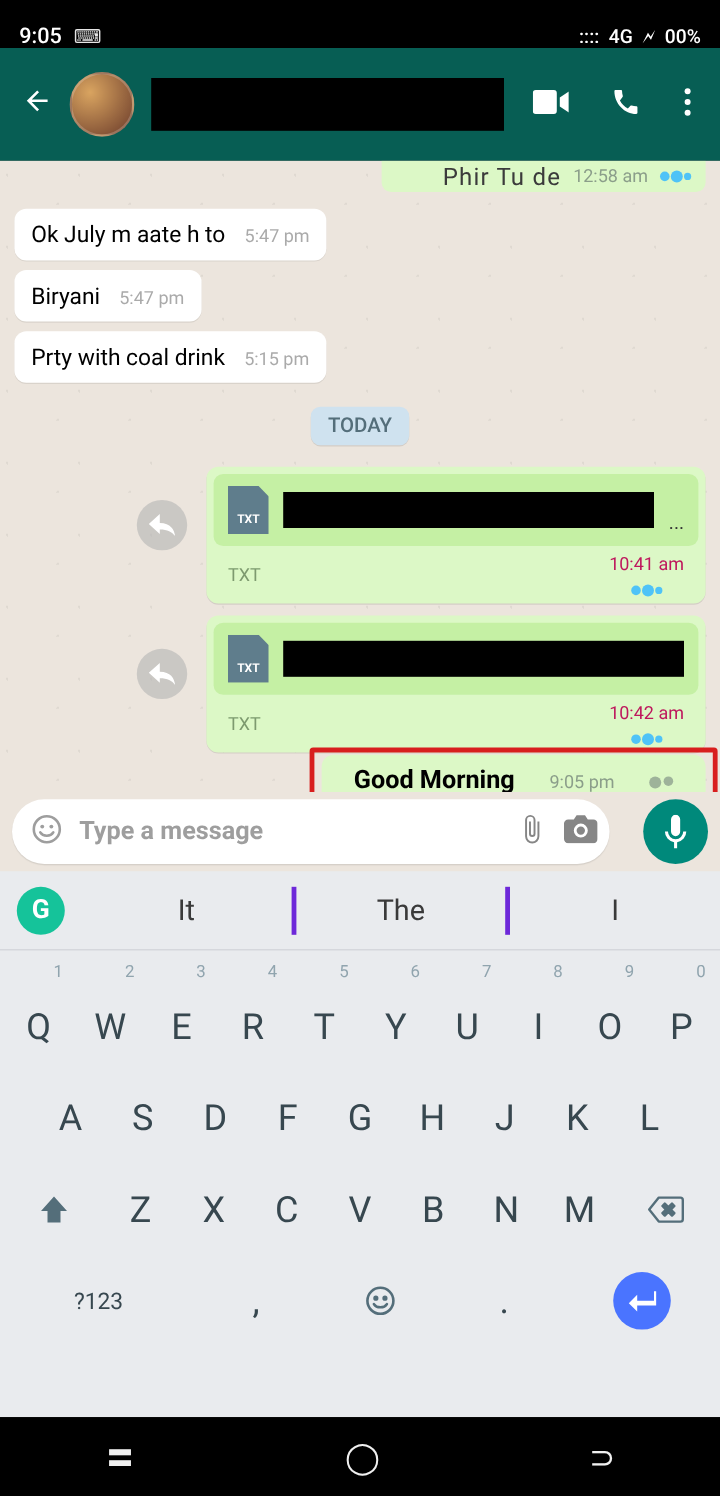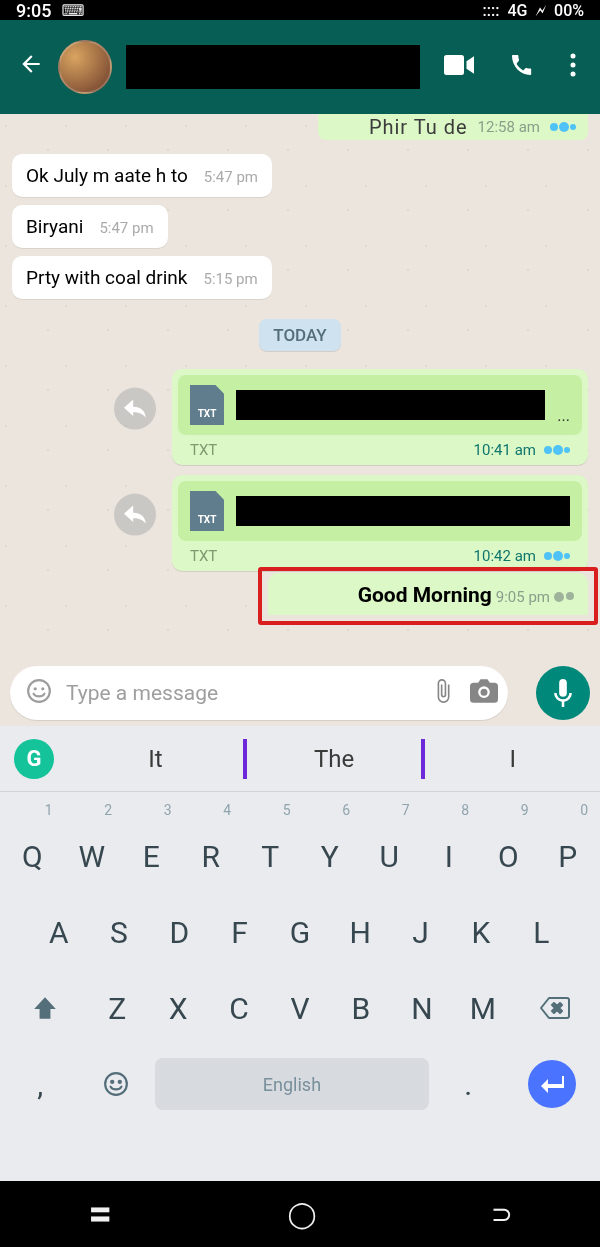--- a/index.html
+++ b/index.html
@@ -1,19 +1,19 @@
 <!DOCTYPE html>
 <html><head>
 <meta charset="utf-8">
 <style>
   * { box-sizing: border-box; margin: 0; padding: 0; font-family: Roboto, Arial, sans-serif; }
   body { width: 600px; height: 1247px; background: #000; overflow: hidden; position: relative; }
 
   
-  .status-bar { height: 20px; background: #000; color: #fff; display: flex; align-items: center; justify-content: space-between; padding: 0 16px; font-size: 18px; font-weight: 500; }
+  .status-bar { height: 20px; background: #000; color: #fff; display: flex; align-items: center; justify-content: space-between; padding: 0 16px; font-size: 18px; font-weight: 500; margin-top: 20px; }
   .status-left { display: flex; align-items: center; gap: 10px; }
   .status-right { display: flex; align-items: center; gap: 8px; font-size: 16px; }
   .kbd-icon { font-size: 16px; opacity: 0.9; }
 
   
   .app-header { height: 94px; background: #075E54; display: flex; align-items: center; padding: 0 10px 0 18px; gap: 14px; }
   .back-arrow { color: #fff; font-size: 28px; }
   .avatar { width: 54px; height: 54px; border-radius: 50%; background: radial-gradient(circle at 30% 30%, #d9a460, #6b3b2a); border: 2px solid rgba(255,255,255,0.2); flex-shrink: 0; }
   .contact-name { flex: 1; background: #000; height: 44px; margin-right: 10px; }
   .hdr-icons { display: flex; align-items: center; gap: 36px; margin-right: 14px; }
@@ -37,37 +37,37 @@
   .in-bubble .time { font-size: 15px; color: #aaa; }
 
   .date-chip { background: #cfe2ef; color: #546e7a; font-size: 17px; font-weight: 500; border-radius: 8px; padding: 6px 14px; margin: 20px auto 18px; display: table; box-shadow: 0 1px 0 rgba(0,0,0,0.1); }
 
   .out-file { background: #DCF8C6; border-radius: 10px; margin-left: 160px; margin-top: 10px; box-shadow: 0 1px 0 rgba(0,0,0,0.1); padding: 6px 6px 4px; position: relative; }
   .file-inner { background: #c5f0a4; border-radius: 8px; padding: 10px 12px; display: flex; align-items: center; gap: 12px; }
   .file-icon { width: 34px; height: 40px; background: #5f7d8c; position: relative; color: #fff; font-size: 10px; font-weight: bold; display: flex; align-items: flex-end; justify-content: center; padding-bottom: 6px; clip-path: polygon(0 0, 75% 0, 100% 22%, 100% 100%, 0 100%); }
   .file-name-redact { flex: 1; height: 30px; background: #000; }
   .file-ellipsis { color: #333; font-size: 16px; align-self: flex-end; }
   .file-meta { display: flex; justify-content: space-between; padding: 6px 12px 2px; color: #7d9a6f; font-size: 15px; align-items: center; }
-  .file-meta .right { display: flex; align-items: center; gap: 8px; color: #0f766e; }
+  .file-meta .right { display: flex; align-items: center; gap: 8px; color: #be185d; flex-direction: column; }
 
   .fwd-icon { position: absolute; left: -58px; top: 50%; transform: translateY(-70%); width: 42px; height: 42px; border-radius: 50%; background: rgba(180,180,180,0.6); display: flex; align-items: center; justify-content: center; }
   .fwd-icon svg { fill: #fff; }
 
   
   .out-text-wrap { position: relative; margin-left: 256px; margin-top: 2px; }
   .red-box { position: absolute; inset: -6px -10px -10px -10px; border: 4px solid #d81e1e; border-radius: 3px; }
-  .out-text { background: #DCF8C6; border-radius: 10px 10px 0 0; padding: 10px 14px 8px; display: flex; align-items: baseline; gap: 4px; justify-content: flex-end; }
+  .out-text { background: #DCF8C6; border-radius: 10px 10px 0 0; padding: 10px 14px 8px; display: flex; align-items: baseline; gap: 29px; justify-content: center; }
   .out-text .text { font-size: 21px; font-weight: 700; color: #000; }
   .out-text .time { font-size: 15px; color: #8b9e8a; }
   .sent-dots { display: inline-flex; gap: 2px; }
   .sent-dots span { width: 8px; height: 8px; border-radius: 50%; background: #9eb39a; }
   .sent-dots span:first-child { width: 10px; height: 10px; }
 
   
-  .input-bar { position: absolute; left: 0; right: 0; top: 660px; height: 66px; background: #ECE5DD; display: flex; align-items: center; padding: 0 10px; gap: 28px; }
+  .input-bar { position: absolute; left: 0; right: 0; top: 660px; height: 66px; background: #ECE5DD; display: flex; align-items: center; padding: 0 10px; gap: 28px; font-weight: bold; }
   .input-pill { flex: 1; background: #fff; border-radius: 30px; height: 54px; display: flex; align-items: center; padding: 0 10px 0 16px; gap: 14px; box-shadow: 0 1px 1px rgba(0,0,0,0.1); }
   .input-pill .emoji { color: #9e9e9e; }
   .input-pill .placeholder { flex: 1; color: #9e9e9e; font-size: 21px; }
   .input-pill .attach, .input-pill .camera { color: #868686; }
   .mic-btn { width: 54px; height: 54px; border-radius: 50%; background: #00897b; display: flex; align-items: center; justify-content: center; }
 
   
   .keyboard { position: absolute; top: 726px; left: 0; right: 0; height: 455px; background: #e9ebee; display: flex; flex-direction: column; }
   .suggest { height: 66px; display: flex; align-items: center; border-bottom: 1px solid #d0d3d7; }
   .grammarly { width: 40px; height: 40px; border-radius: 50%; background: #15c39a; margin: 0 14px; display: flex; align-items: center; justify-content: center; color: #fff; font-weight: bold; font-size: 22px; }
@@ -286,30 +286,30 @@
     </div>
     <div id="krow3-inner" style="display:contents;"><div class="key">Z</div><div class="key">X</div><div class="key">C</div><div class="key">V</div><div class="key">B</div><div class="key">N</div><div class="key">M</div></div>
     <div class="key bksp">
       <svg width="32" height="24" viewBox="0 0 32 24">
           <path d="M10 2L2 12l8 10h18a2 2 0 002-2V4a2 2 0 00-2-2H10zm5 5l3 3 3-3 2 2-3 3 3 3-2 2-3-3-3 3-2-2 3-3-3-3 2-2z" fill="none" stroke="#546e7a" stroke-width="2" stroke-linejoin="round"></path>
           <path d="M15 7l3 3 3-3 2 2-3 3 3 3-2 2-3-3-3 3-2-2 3-3-3-3 2-2z" fill="#546e7a"></path>
         </svg>
     </div>
   </div>
   <div class="krow r4">
+    <div class="key sym">?123</div>
     <div class="key" style="flex:0.9;">,</div>
     <div class="key" style="flex:0.9;">
       <svg width="26" height="26" viewBox="0 0 24 24" fill="none" stroke="#546e7a" stroke-width="2">
           <circle cx="12" cy="12" r="10"></circle>
           <circle cx="8.5" cy="10" r="1" fill="#546e7a"></circle>
           <circle cx="15.5" cy="10" r="1" fill="#546e7a"></circle>
           <path d="M7 14.5s1.5 2.5 5 2.5 5-2.5 5-2.5" stroke-linecap="round"></path>
         </svg>
     </div>
-    <div class="key space">English</div>
     <div class="key" style="flex:0.9;">.</div>
     <div class="key enter">
       <div class="enter-c">
           <svg width="24" height="20" viewBox="0 0 24 20" fill="#fff">
             <path d="M22 2v8H8V5l-7 7 7 7v-5h16V2h-2z"></path>
           </svg>
         </div>
     </div>
   </div>
 </div>

